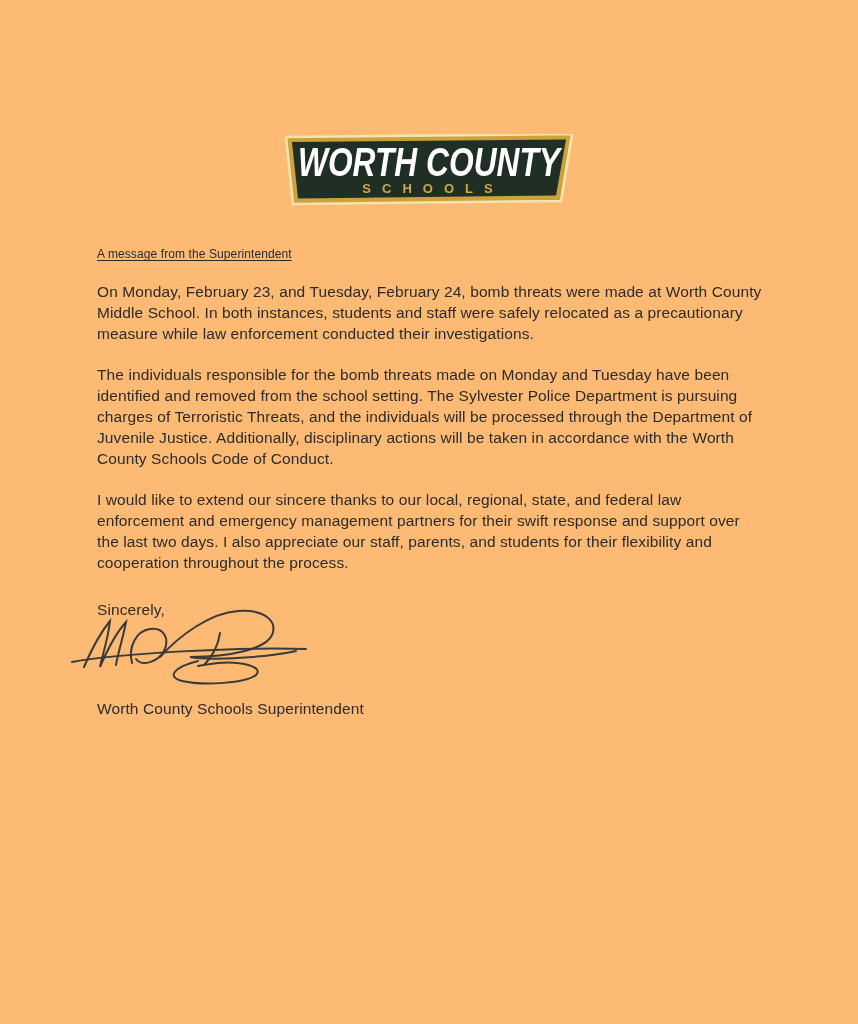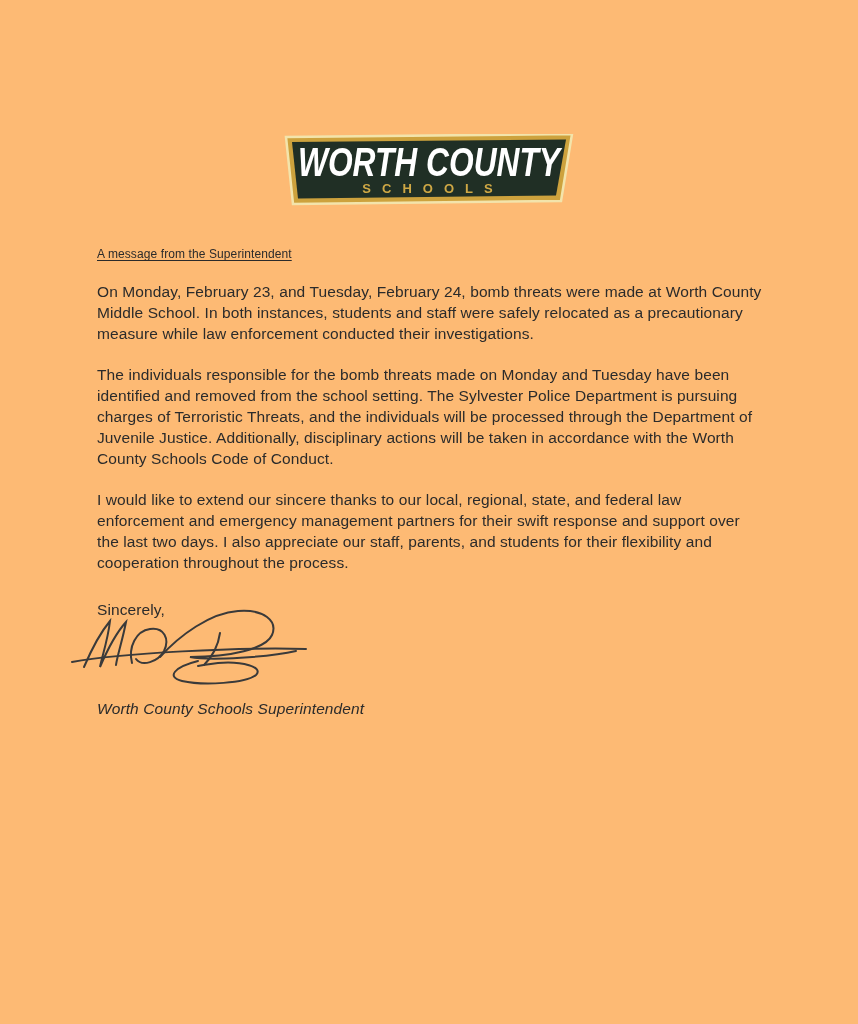--- a/index.html
+++ b/index.html
@@ -63,21 +63,20 @@
   }
   .signatory-name {
     position: absolute;
     top: 78px;
     left: 0;
   }
   .signatory-title {
     position: absolute;
     top: 99px;
     left: 0;
-    font-style: italic;
   }
 </style>
 </head>
 <body>
 
 <div class="page">
 
   <div class="logo-wrap">
     <svg width="292" height="72" viewBox="0 0 292 72">
 

